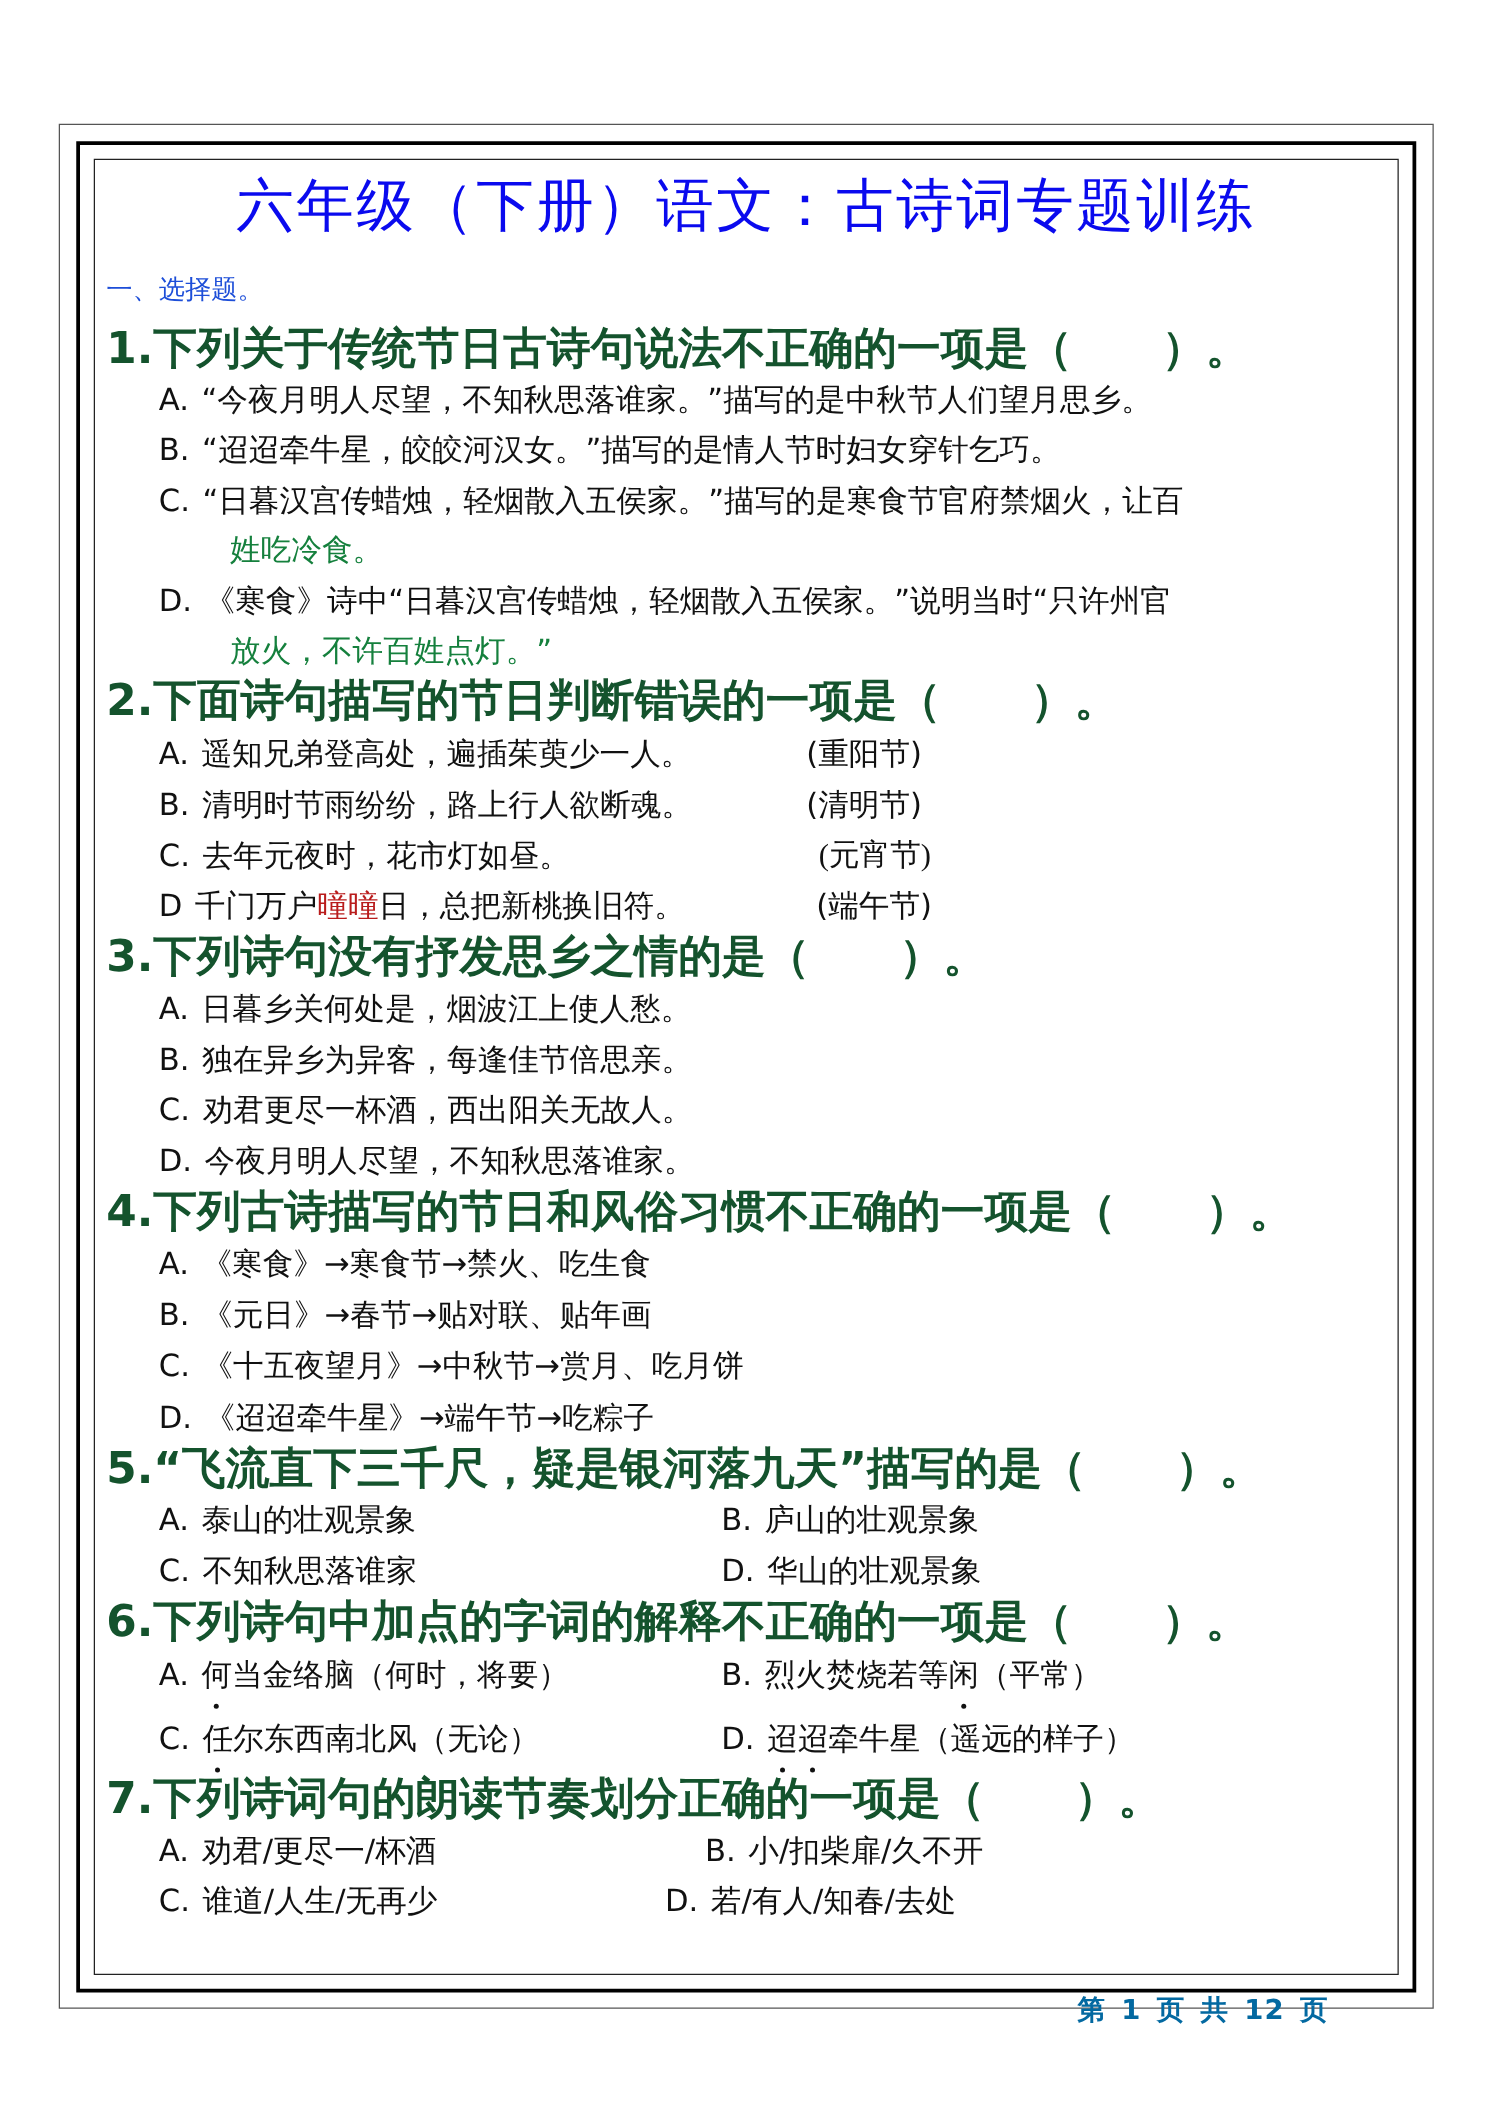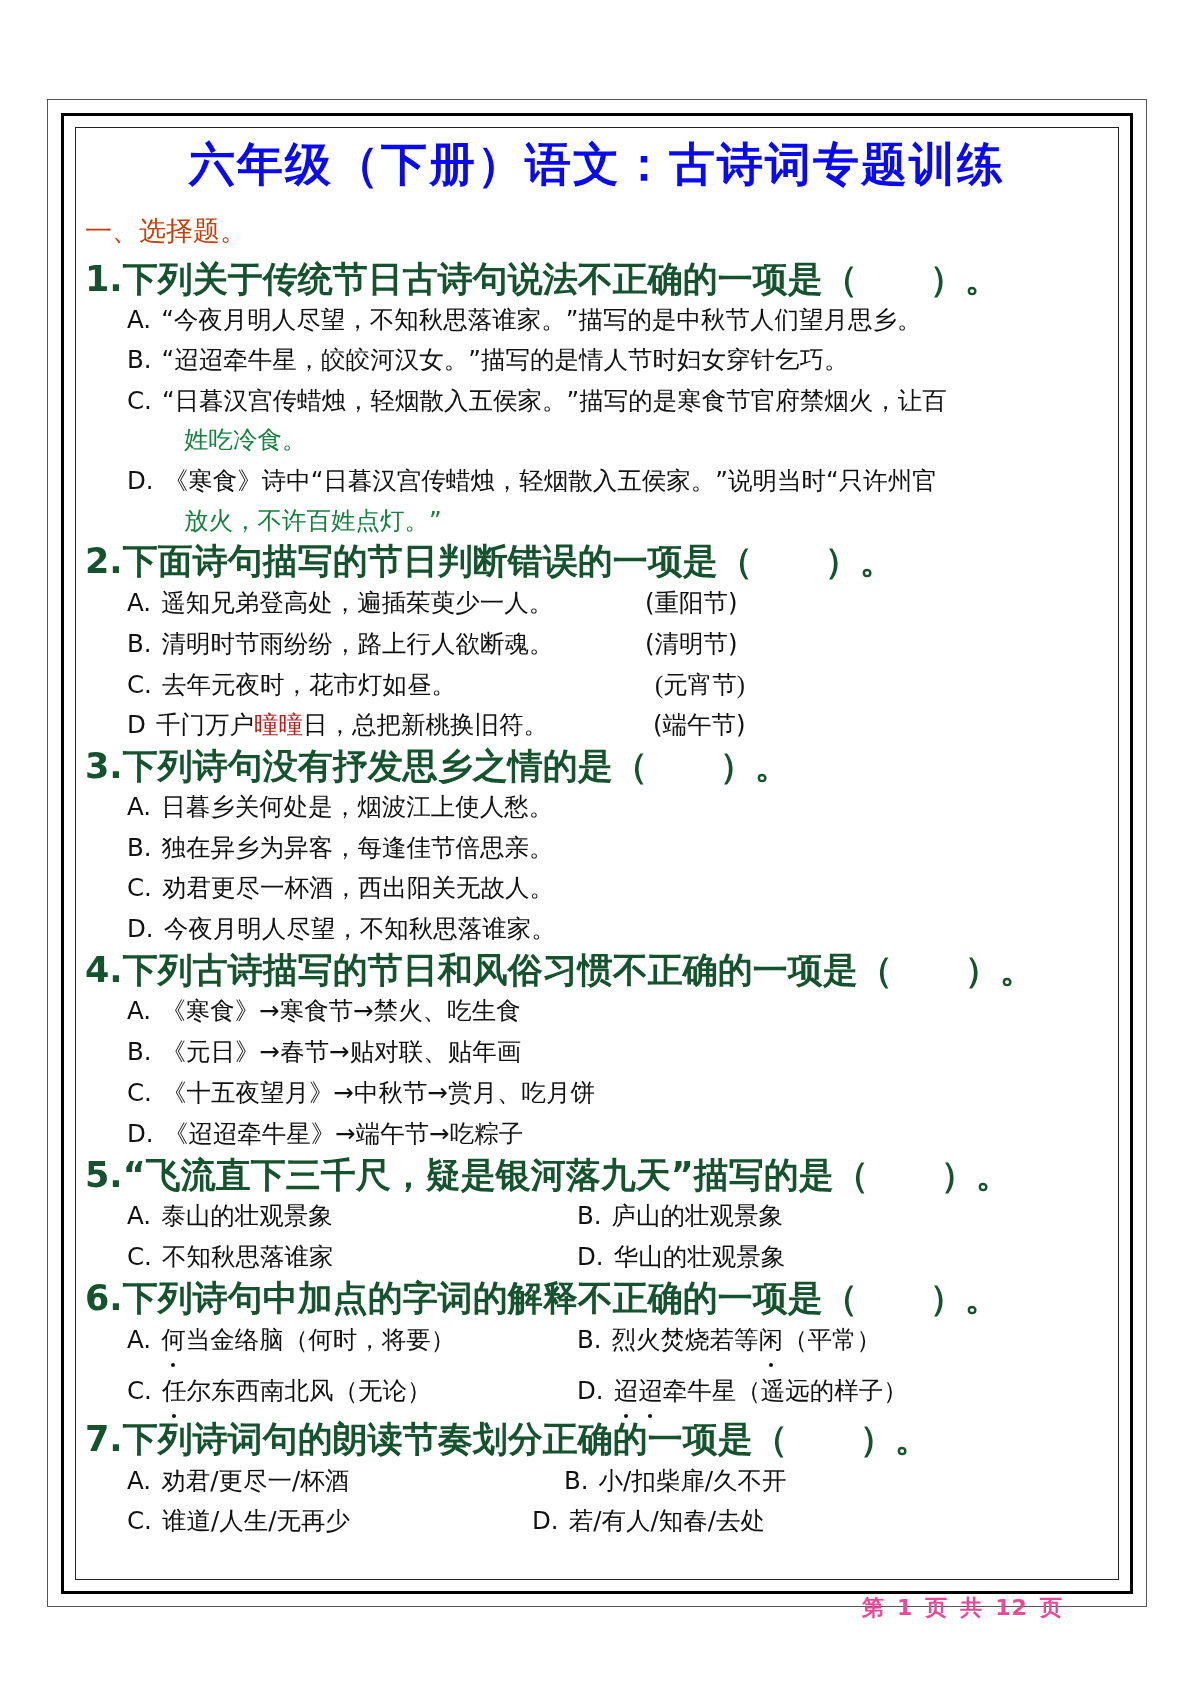--- a/index.html
+++ b/index.html
@@ -5,35 +5,35 @@
   html, body { margin: 0; padding: 0; background: #ffffff; }
   body { width: 1191px; height: 1684px; position: relative; overflow: hidden;
          font-family: "DejaVu Sans", "Liberation Sans", sans-serif; color: #111; }
   .frame-outer { position: absolute; left: 47px; top: 99px; width: 1100px; height: 1508px;
                  border: 1.5px solid #555; box-sizing: border-box; }
   .frame-mid { position: absolute; left: 61px; top: 113px; width: 1072px; height: 1481px;
                border: 3.5px solid #000; box-sizing: border-box; }
   .frame-inner { position: absolute; left: 75px; top: 127px; width: 1044px; height: 1453px;
                  border: 1.5px solid #222; box-sizing: border-box; }
   .title { position: absolute; left: 75px; top: 133px; width: 1044px; text-align: center;
-           font-size: 46px; font-weight: bold; color: #0a0aee; letter-spacing: 2px; line-height: 62px; }
+           font-size: 46px; font-weight: normal; color: #0a0aee; letter-spacing: 2px; line-height: 62px; }
   .line { position: absolute; white-space: nowrap; font-size: 24.5px; line-height: 34px; }
-  .section { left: 85px; color: #c2410c; font-size: 27px; }
+  .section { left: 85px; color: #1d4ed8; font-size: 21px; }
   .q { left: 85px; color: #14532d; font-size: 35px; font-weight: bold; }
   .opt { left: 127px; color: #111; }
   .cont { left: 184px; color: #15803d; }
   .opt2 { color: #111; }
   .lbl { display: inline-block; margin-right: 10px; }
   .blank { display: inline-block; width: 72px; }
   .dot { position: relative; display: inline-block; }
   .dot::after { content: ""; position: absolute; left: 50%; bottom: -10px; width: 4px; height: 4px;
                 margin-left: -2px; border-radius: 50%; background: #111; }
   .serif { font-family: "DejaVu Serif", serif; color: #b91c1c; font-weight: normal; }
   .footer { position: absolute; left: 862px; top: 1593px; font-size: 22px; font-weight: bold;
-            color: #ec4899; font-family: "DejaVu Sans", sans-serif; white-space: nowrap; letter-spacing: 1px; }
+            color: #0369a1; font-family: "DejaVu Sans", sans-serif; white-space: nowrap; letter-spacing: 1px; }
   .footer span { margin-right: 12px; }
 </style>
 </head>
 <body>
 
 <div class="frame-outer"></div>
 <div class="frame-mid"></div>
 <div class="frame-inner"></div>
 
 <div class="title">六年级（下册）语文：古诗词专题训练</div>

